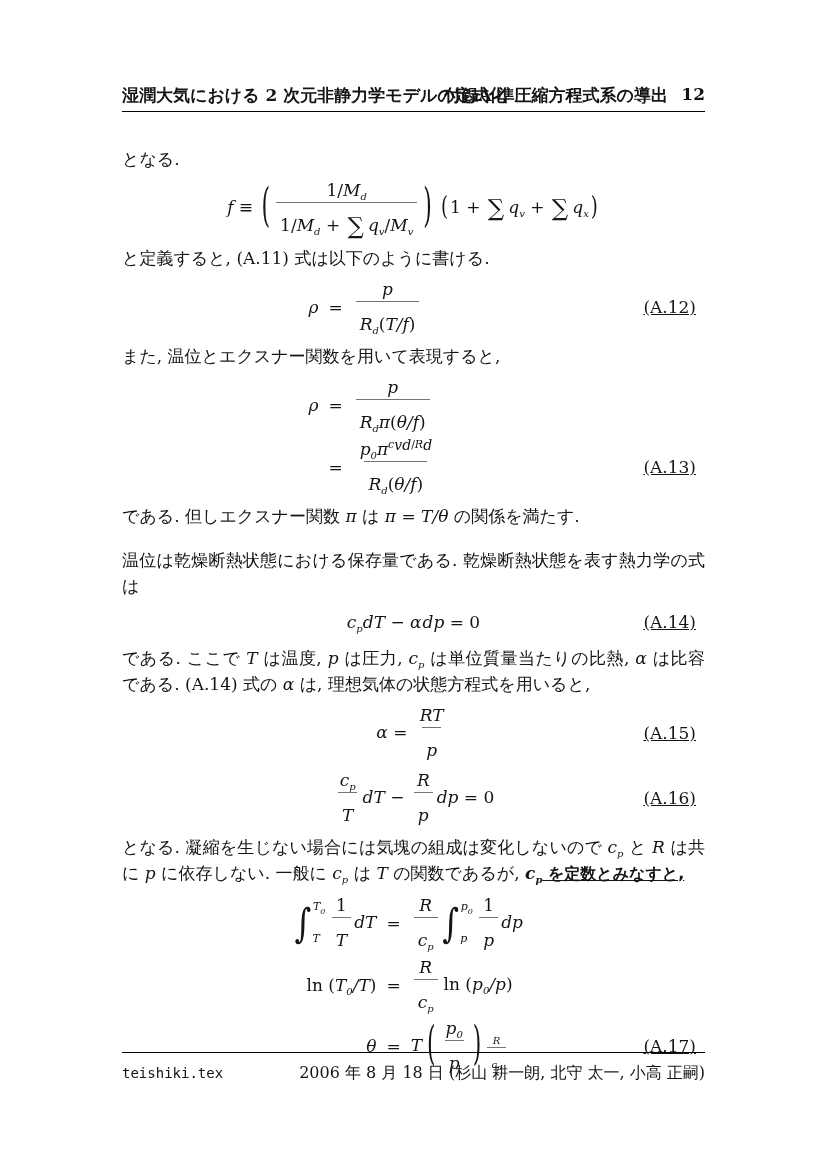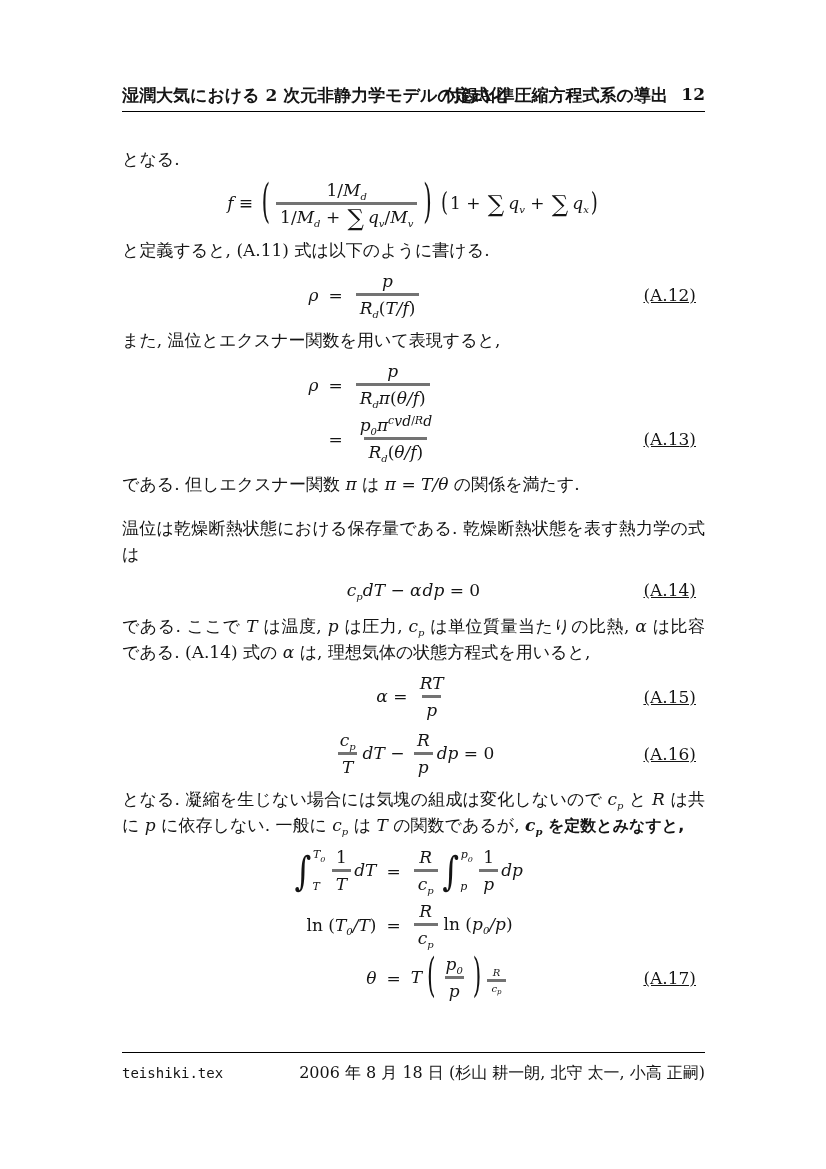--- a/index.html
+++ b/index.html
@@ -19,21 +19,21 @@
   .h-left{position:absolute;left:0;top:0;}
   .h-right{position:absolute;right:37px;top:0;}
   .h-page{position:absolute;right:0;top:0;}
 
   
   .content p{margin:8px 0;line-height:26px;text-align:justify;}
   .content p.first{margin-top:34px;}
   .content p.gap{margin-top:18px;}
   i.mi,.mi{font-style:italic;}
   .mr{font-style:normal;}
-  b.jb{font-family:"DejaVu Sans","Liberation Sans",sans-serif;font-size:16px;}
+  b.jb{font-family:"DejaVu Sans","Liberation Sans",sans-serif;font-size:16px;text-decoration:underline;}
   sub{font-size:10px;font-style:italic;line-height:0;vertical-align:-4px;}
   sup{font-size:11px;line-height:0;vertical-align:7px;}
   sub sub, sup sub{font-size:14px;vertical-align:-2px;}
   .mb{font-weight:bold;}
 
   
   .eq{position:relative;margin:8px 0;}
   .eqrow{position:relative;display:flex;justify-content:center;align-items:center;min-height:30px;}
   .eqrow.tall{min-height:46px;}
   .eqrow + .eqrow{margin-top:5px;}
@@ -42,21 +42,21 @@
   .rhs{display:inline-block;text-align:left;white-space:nowrap;}
   .cell{white-space:nowrap;}
   .ag1 .lhs{width:34px;}
   .ag1 .rhs{width:190px;}
   .ag2 .lhs{width:128px;}
   .ag2 .rhs{width:168px;}
   .eqnum{position:absolute;right:9px;top:50%;transform:translateY(-50%);font-style:normal;text-decoration:underline;}
 
   .frac{display:inline-flex;flex-direction:column;align-items:center;vertical-align:middle;margin:0 3px;line-height:1.25;}
   .fnum{display:block;padding:0 4px 1px;white-space:nowrap;}
-  .fden{display:block;border-top:3px solid #737373;padding:2px 4px 0;white-space:nowrap;}
+  .fden{display:block;border-top:1px solid #737373;padding:12px 4px 0;white-space:nowrap;}
   sup .frac{font-size:10px;line-height:1.05;vertical-align:baseline;}
   sup .frac sub{font-size:7px;}
 
   .sum{font-size:23px;font-style:normal;line-height:0;vertical-align:-3px;margin:0 2px;}
   .bigp{display:inline-block;font-size:22px;font-style:normal;transform:scaleY(2.1);transform-origin:center;margin:0 3px;font-weight:300;line-height:1;}
   .midp{display:inline-block;font-size:18px;font-style:normal;transform:scaleY(1.4);transform-origin:center;margin:0 2px;line-height:1;}
   .msp{display:inline-block;}
 
   .intwrap{display:inline-flex;align-items:center;vertical-align:middle;margin-right:3px;}
   .intg{display:inline-block;font-size:32px;font-style:normal;line-height:1;transform:scaleY(1.25);}

